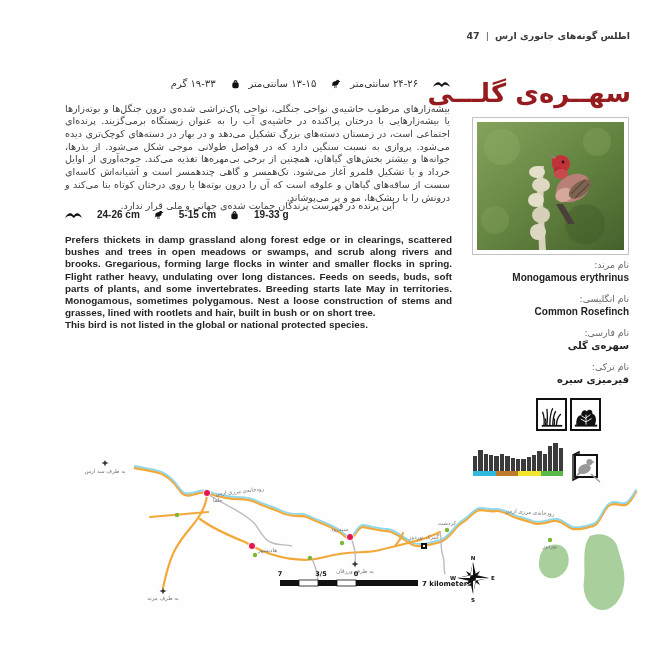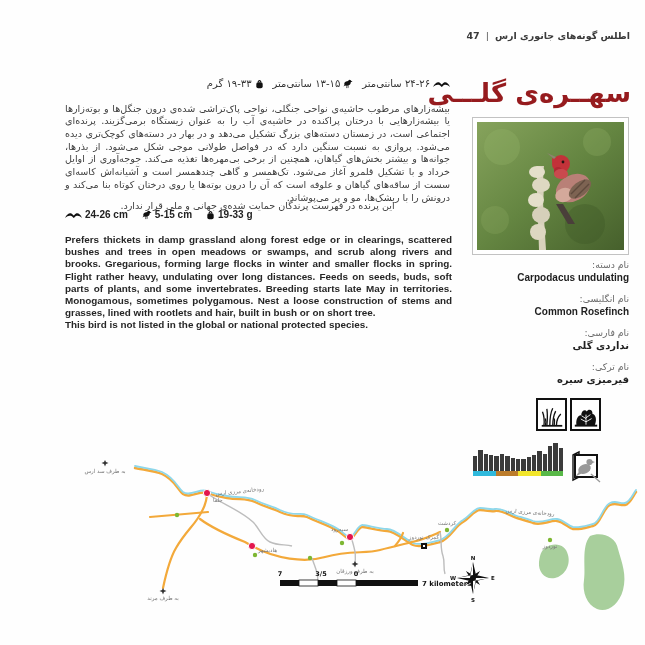--- a/index.html
+++ b/index.html
@@ -14,21 +14,21 @@
 
   
   .title{top:63px;right:14px;font-size:26px;font-weight:bold;color:#961b1e;direction:rtl;line-height:1;}
 
   
   .photo{top:117px;left:472px;width:147px;height:128px;border:1px solid #c2c2c2;padding:4px;background:#fff;}
   .photo svg{display:block;}
 
   
   .fa-meas{top:78px;left:65px;width:385px;direction:rtl;display:flex;justify-content:flex-start;gap:9px;font-size:10px;color:#333;align-items:center;}
-  .meas-item{display:flex;align-items:center;gap:3px;white-space:nowrap;}
+  .meas-item{display:flex;align-items:center;gap:15px;white-space:nowrap;}
   .meas-item svg{flex:0 0 auto;}
   .fa-body{top:93px;left:65px;width:385px;direction:rtl;text-align:justify;font-size:9.6px;line-height:12.7px;color:#3d3d3d;}
   .fa-status{top:190px;left:65px;width:385px;direction:rtl;text-align:center;font-size:9.6px;color:#3d3d3d;}
 
   
   .en-meas{top:209px;left:65px;width:385px;display:flex;gap:14px;font-size:10px;font-weight:bold;color:#222;align-items:center;}
   .en-body{top:224px;left:65px;width:387px;text-align:justify;font-size:9.9px;line-height:12.2px;font-weight:bold;color:#262626;}
   .en-status{top:292px;left:65px;width:387px;font-size:9.9px;font-weight:bold;color:#262626;margin-top:27px;}
 
   
@@ -161,30 +161,30 @@
         </svg>
       <span>19-33 g</span>
     </span>
   </div>
 
   <p class="abs en-body latin">Prefers thickets in damp grassland along forest edge or in clearings, scattered bushes and trees in open meadows or swamps, and scrub along rivers and brooks. Gregarious, forming large flocks in winter and smaller flocks in spring. Flight rather heavy, undulating over long distances. Feeds on seeds, buds, soft parts of plants, and some invertebrates. Breeding starts late May in territories. Monogamous, sometimes polygamous. Nest a loose construction of stems and grasses, lined with rootlets and hair, built in bush or on short tree.</p>
   <p class="abs en-status latin">This bird is not listed in the global or national protected species.</p>
 
   <aside class="abs names">
     <div class="nrow">
-      <div class="nlabel">نام دسته:</div>
-      <div class="nvalue latin">Carpodacus undulating</div>
+      <div class="nlabel">نام مرند:</div>
+      <div class="nvalue latin">Monogamous erythrinus</div>
     </div>
     <div class="nrow">
       <div class="nlabel">نام انگلیسی:</div>
       <div class="nvalue latin">Common Rosefinch</div>
     </div>
     <div class="nrow">
       <div class="nlabel">نام فارسی:</div>
-      <div class="nvalue">ندارد‌ی گلی</div>
+      <div class="nvalue">سهره‌ی گلی</div>
     </div>
     <div class="nrow">
       <div class="nlabel">نام ترکی:</div>
       <div class="nvalue">قیرمیزی سیره</div>
     </div>
   </aside>
 
   <div class="abs hab" style="top:398px;left:536px;">
     <svg width="22" height="24" viewBox="0 0 30 28">
       <g stroke="#111" stroke-width="1.8" fill="none">

